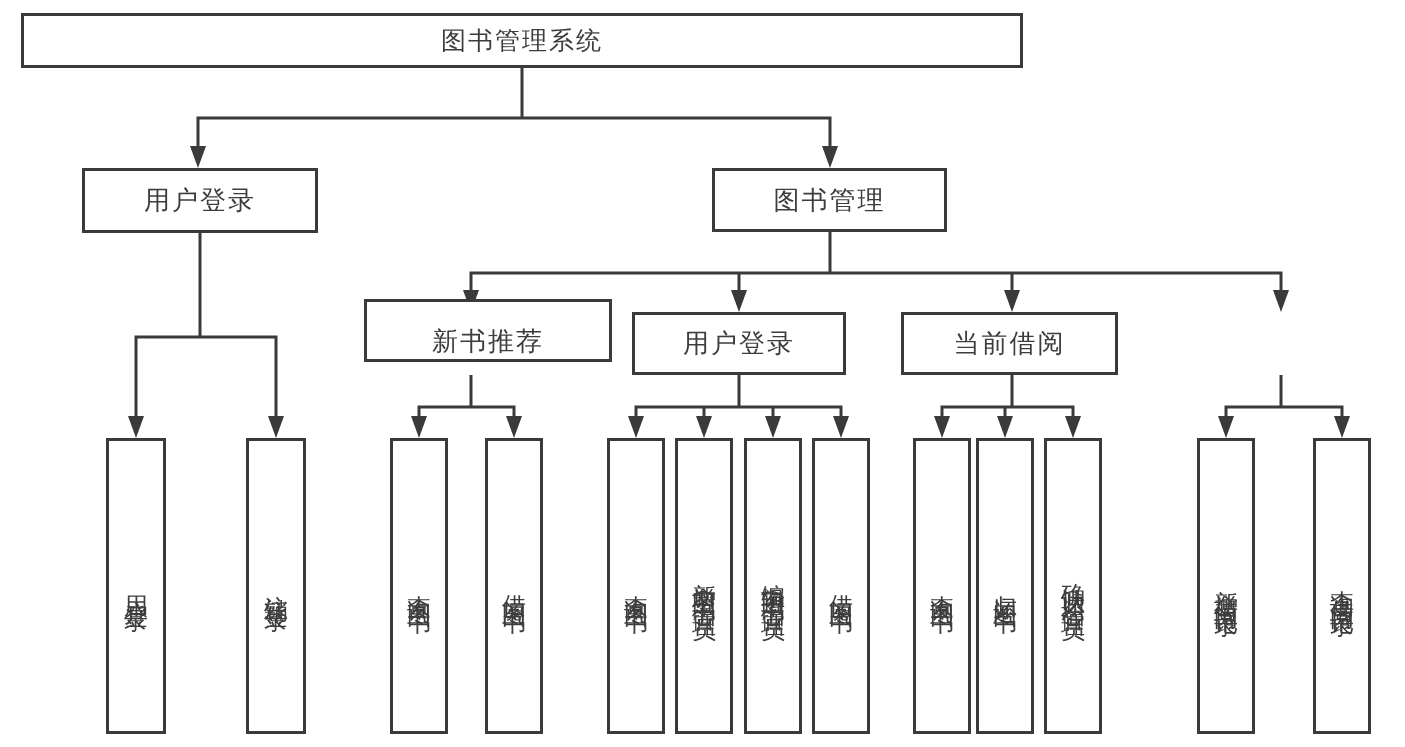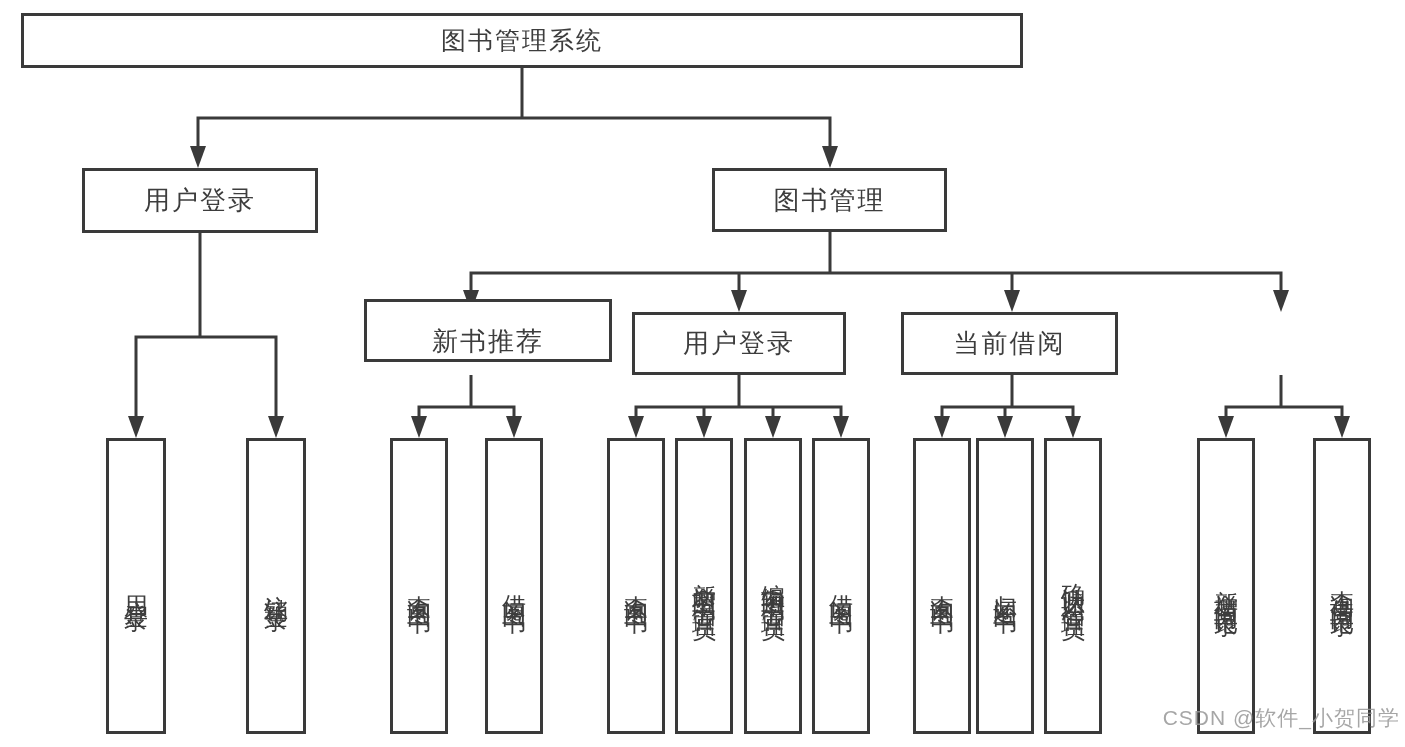--- a/index.html
+++ b/index.html
@@ -182,15 +182,14 @@
     <span class="vlbl">确认归还（管理员）</span>
   </div>
 
   <div class="leaf" style="left:1197px; width:58px;">
     <span class="vlbl">新增借阅记录</span>
   </div>
   <div class="leaf" style="left:1313px; width:58px;">
     <span class="vlbl">查询借阅记录</span>
   </div>
 
-  <div class="watermark">CSDN @软件_小贺同学</div>
 
 </div>
 
 </body></html>

